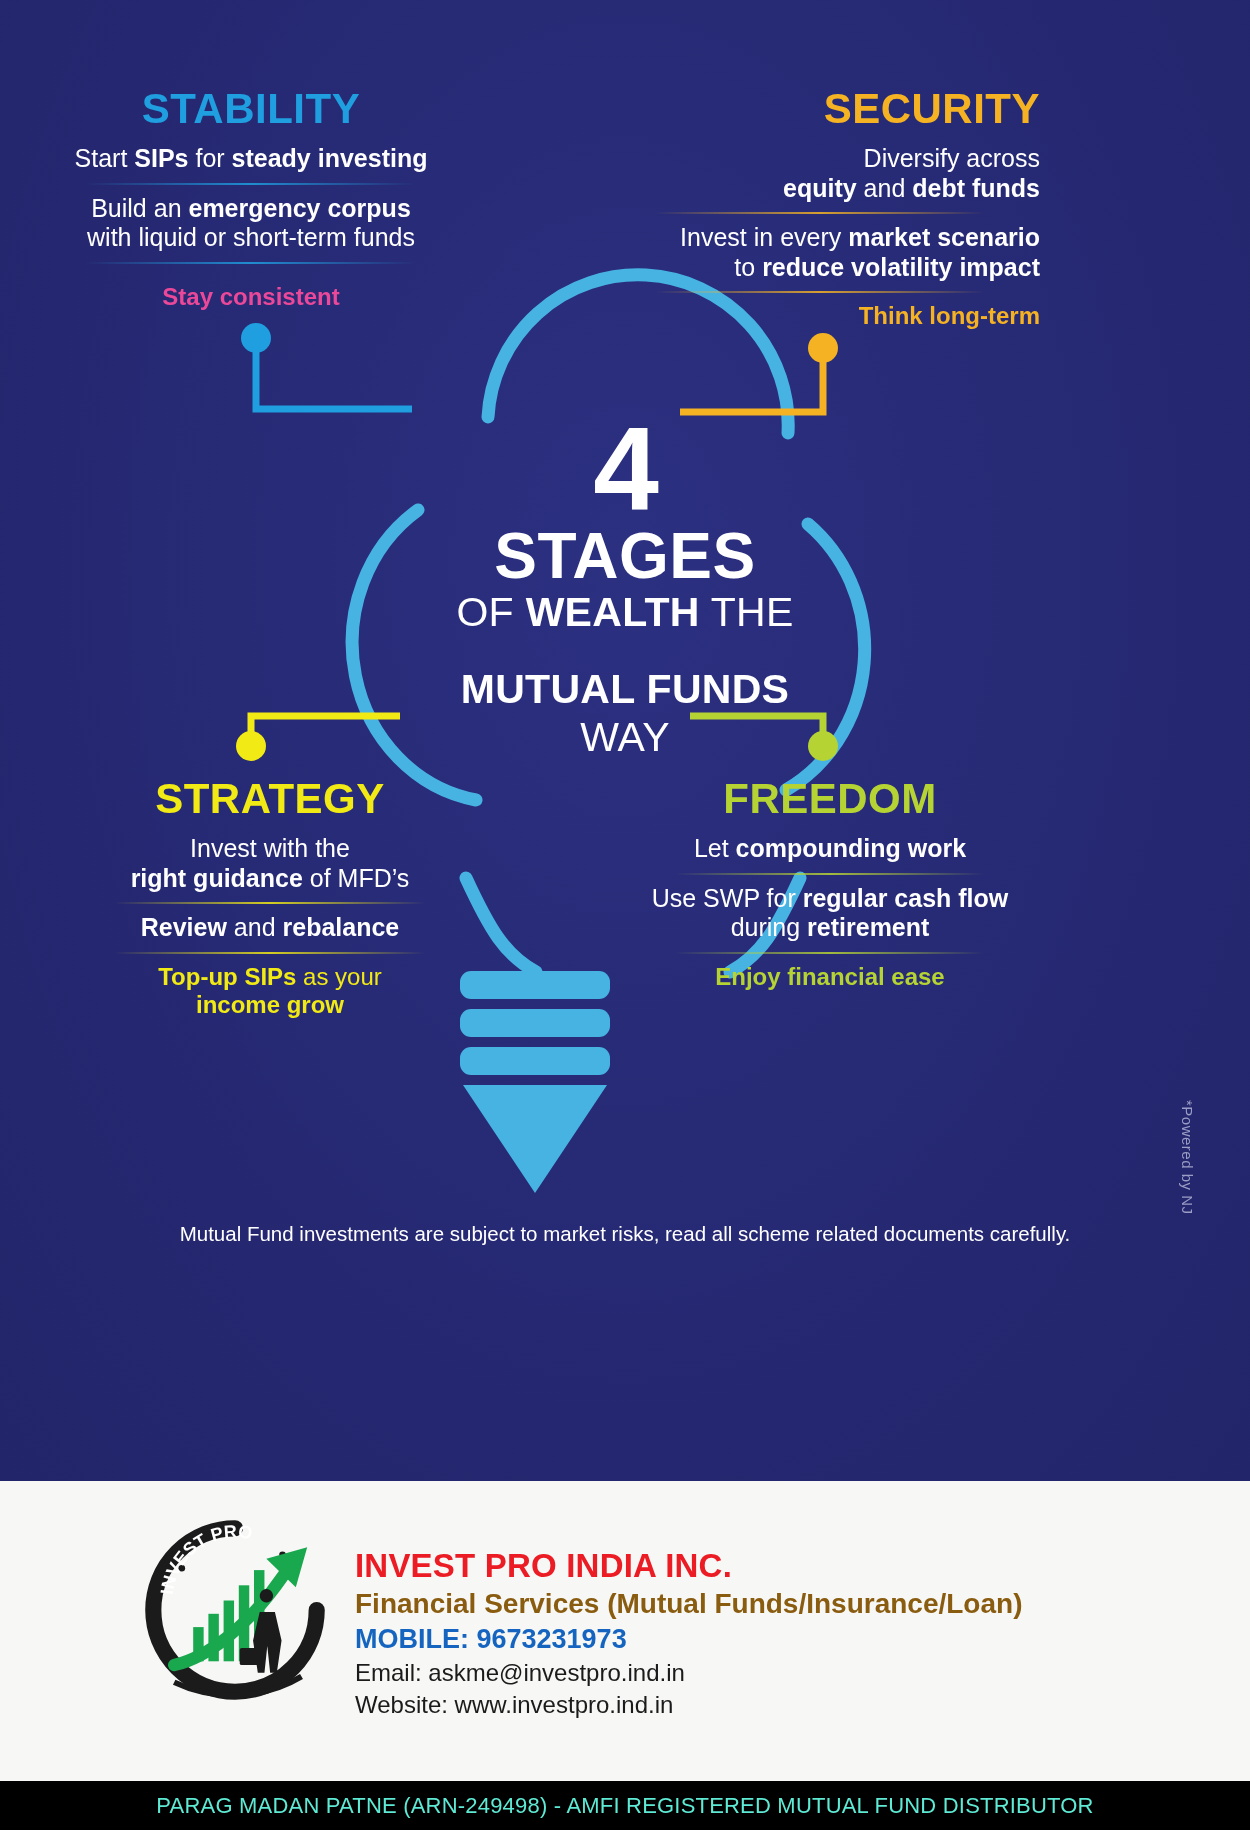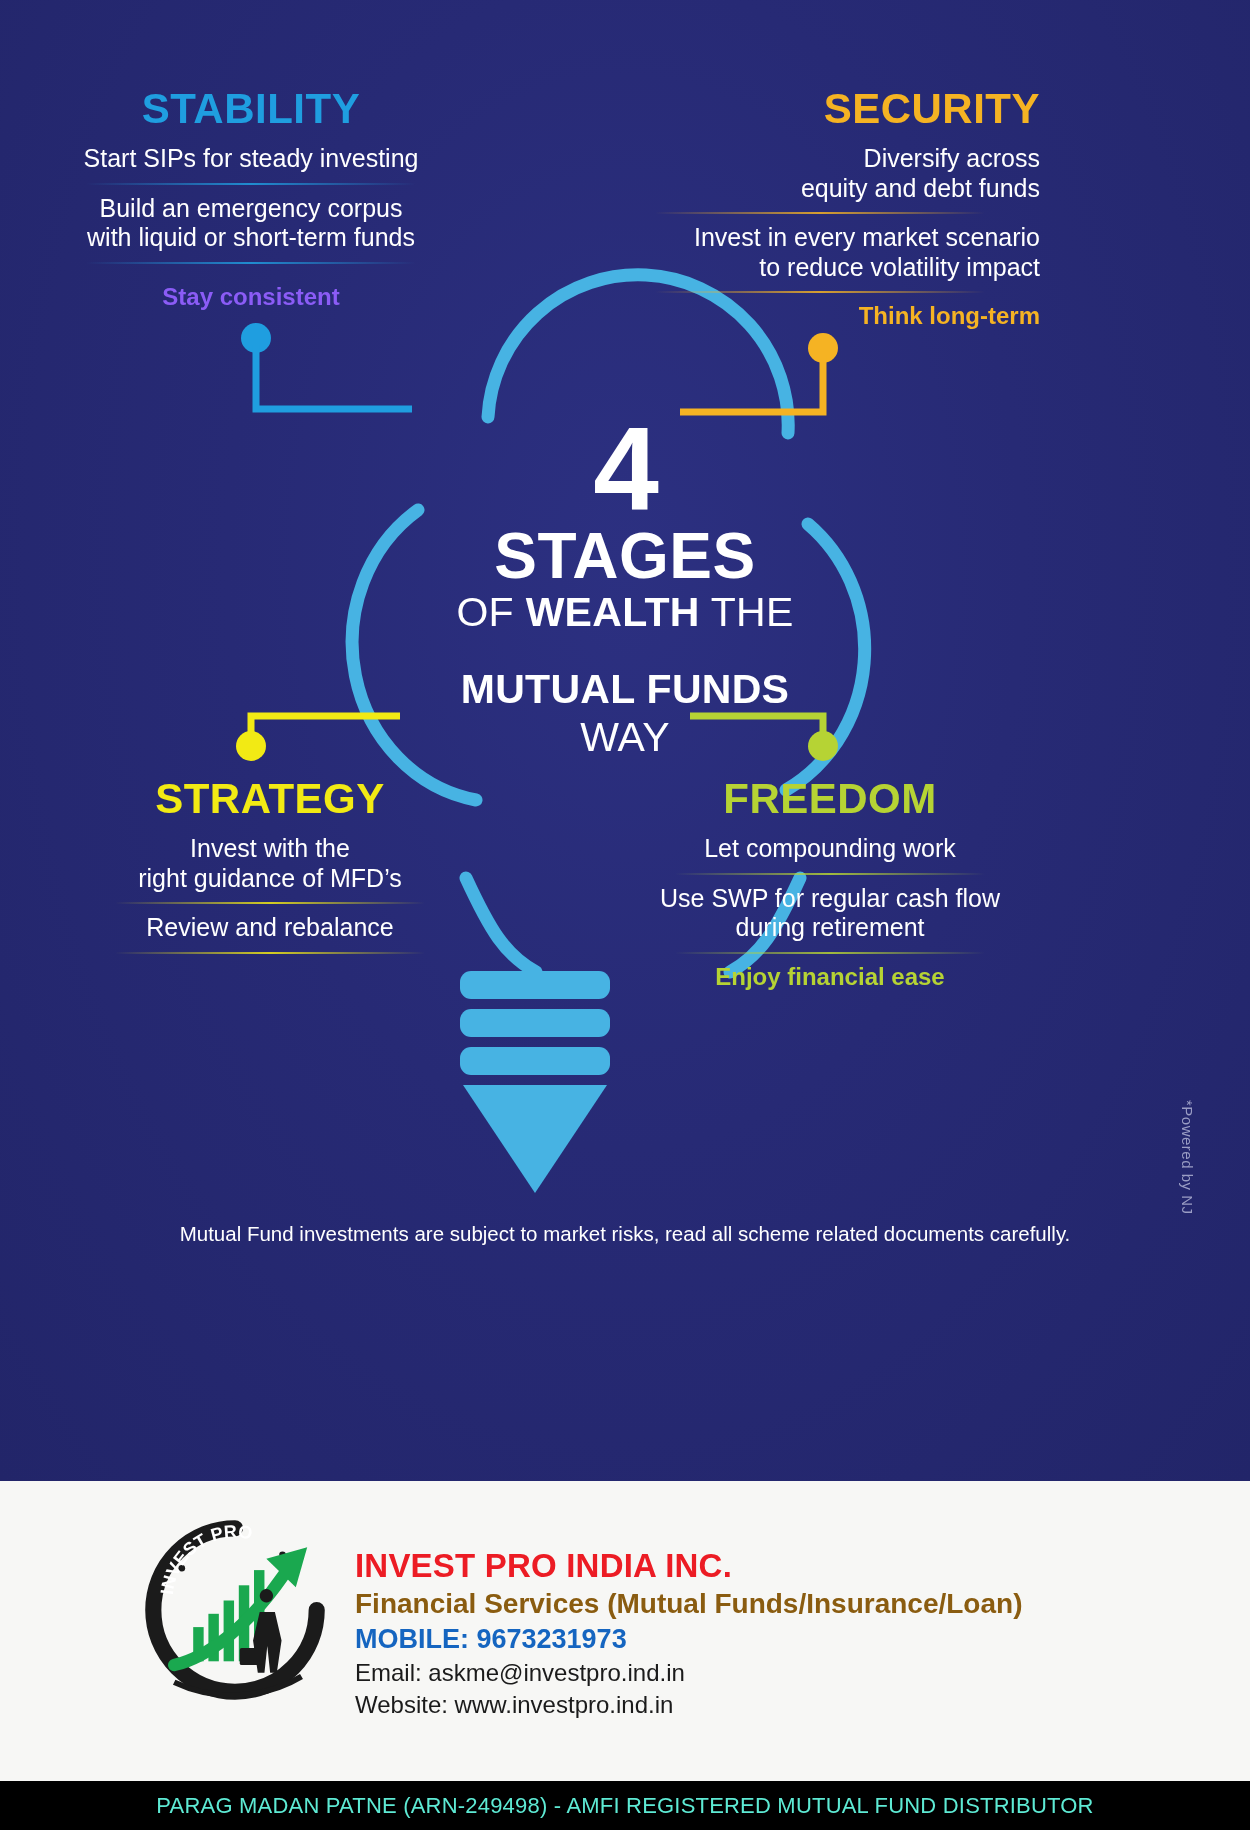--- a/index.html
+++ b/index.html
@@ -17,27 +17,27 @@
     background:radial-gradient(ellipse at 50% 38%, #2c3081 0%, #272a75 45%, #222569 100%);
   }
 
   
   .quad{position:absolute;color:#fff;}
   .quad .head{
     font-weight:bold;letter-spacing:.5px;line-height:1;
     font-size:40px;margin:0 0 14px 0;
   }
   .quad .line{font-size:25px;line-height:1.18;font-weight:400;}
-  .quad .line b{font-weight:normal;margin-top:44px;}
+  .quad .line b{font-weight:bold;margin-top:44px;}
   .quad .tag{font-weight:bold;font-size:24px;}
   .sep{height:2px;margin:9px auto;border-radius:2px;opacity:.85;}
 
   #q-stability{left:36px;top:88px;width:430px;text-align:center;}
   #q-stability .head{color:#1f9ee0;font-size:42px;}
-  #q-stability .tag{color:#8b5cf6;margin-top:19px;}
+  #q-stability .tag{color:#ec4899;margin-top:19px;}
   #q-stability .sep{background:linear-gradient(to right,rgba(31,158,224,0) 0%,#1f9ee0 50%,rgba(31,158,224,0) 100%);width:330px;}
 
   #q-security{left:600px;top:88px;width:440px;text-align:right;}
   #q-security .head{color:#f5b323;font-size:42px;}
   #q-security .tag{color:#f5b323;}
   #q-security .sep{background:linear-gradient(to right,rgba(245,179,35,0) 0%,#f5b323 50%,rgba(245,179,35,0) 100%);width:330px;}
 
   #q-strategy{left:80px;top:778px;width:380px;text-align:center;}
   #q-strategy .head{color:#f2ea14;font-size:42px;}
   #q-strategy .tag{color:#f2ea14;}
@@ -169,20 +169,21 @@
     <div class="sep"></div>
     <div class="tag">Think long-term</div>
   </div>
 
   <div class="quad" id="q-strategy">
     <div class="head">STRATEGY</div>
     <div class="line"><span>Invest with the</span><br><b>right guidance</b><span> of MFD’s</span></div>
     <div class="sep"></div>
     <div class="line"><b>Review</b><span> and </span><b>rebalance</b></div>
     <div class="sep"></div>
+    <div class="tag"><b>Top-up SIPs</b><span style="font-weight:400"> as your</span><br><span>income grow</span></div>
   </div>
 
   <div class="quad" id="q-freedom">
     <div class="head">FREEDOM</div>
     <div class="line"><span>Let </span><b>compounding work</b></div>
     <div class="sep"></div>
     <div class="line"><span>Use SWP for </span><b>regular cash flow</b><br><span>during </span><b>retirement</b></div>
     <div class="sep"></div>
     <div class="tag">Enjoy financial ease</div>
   </div>

